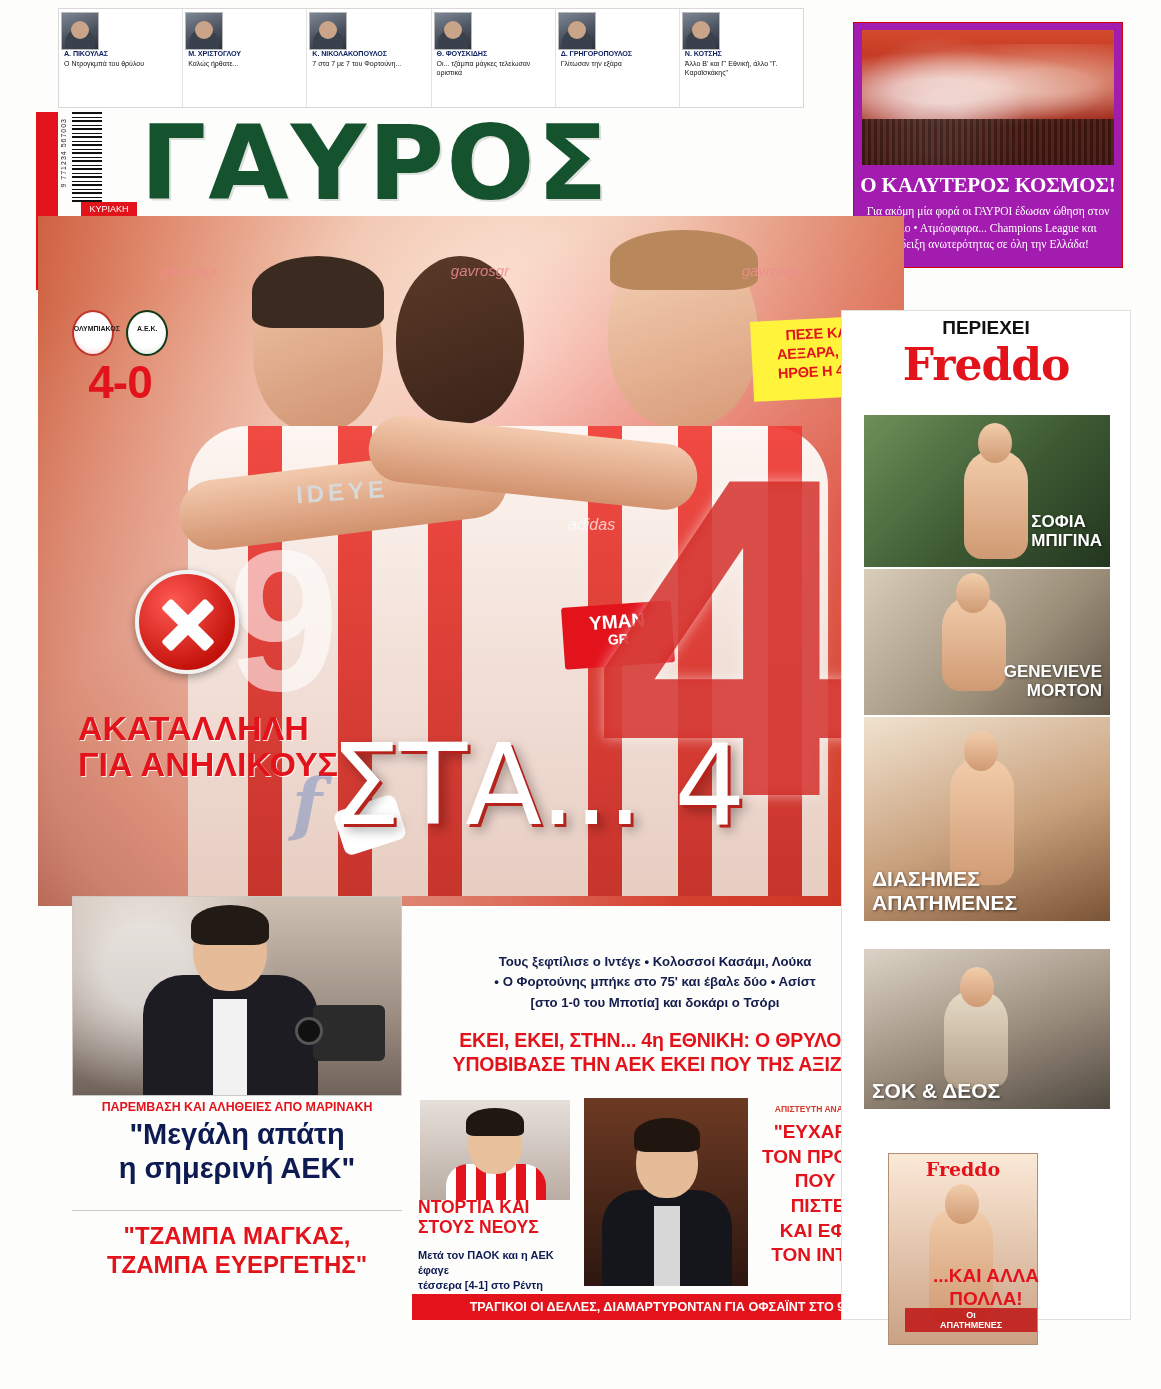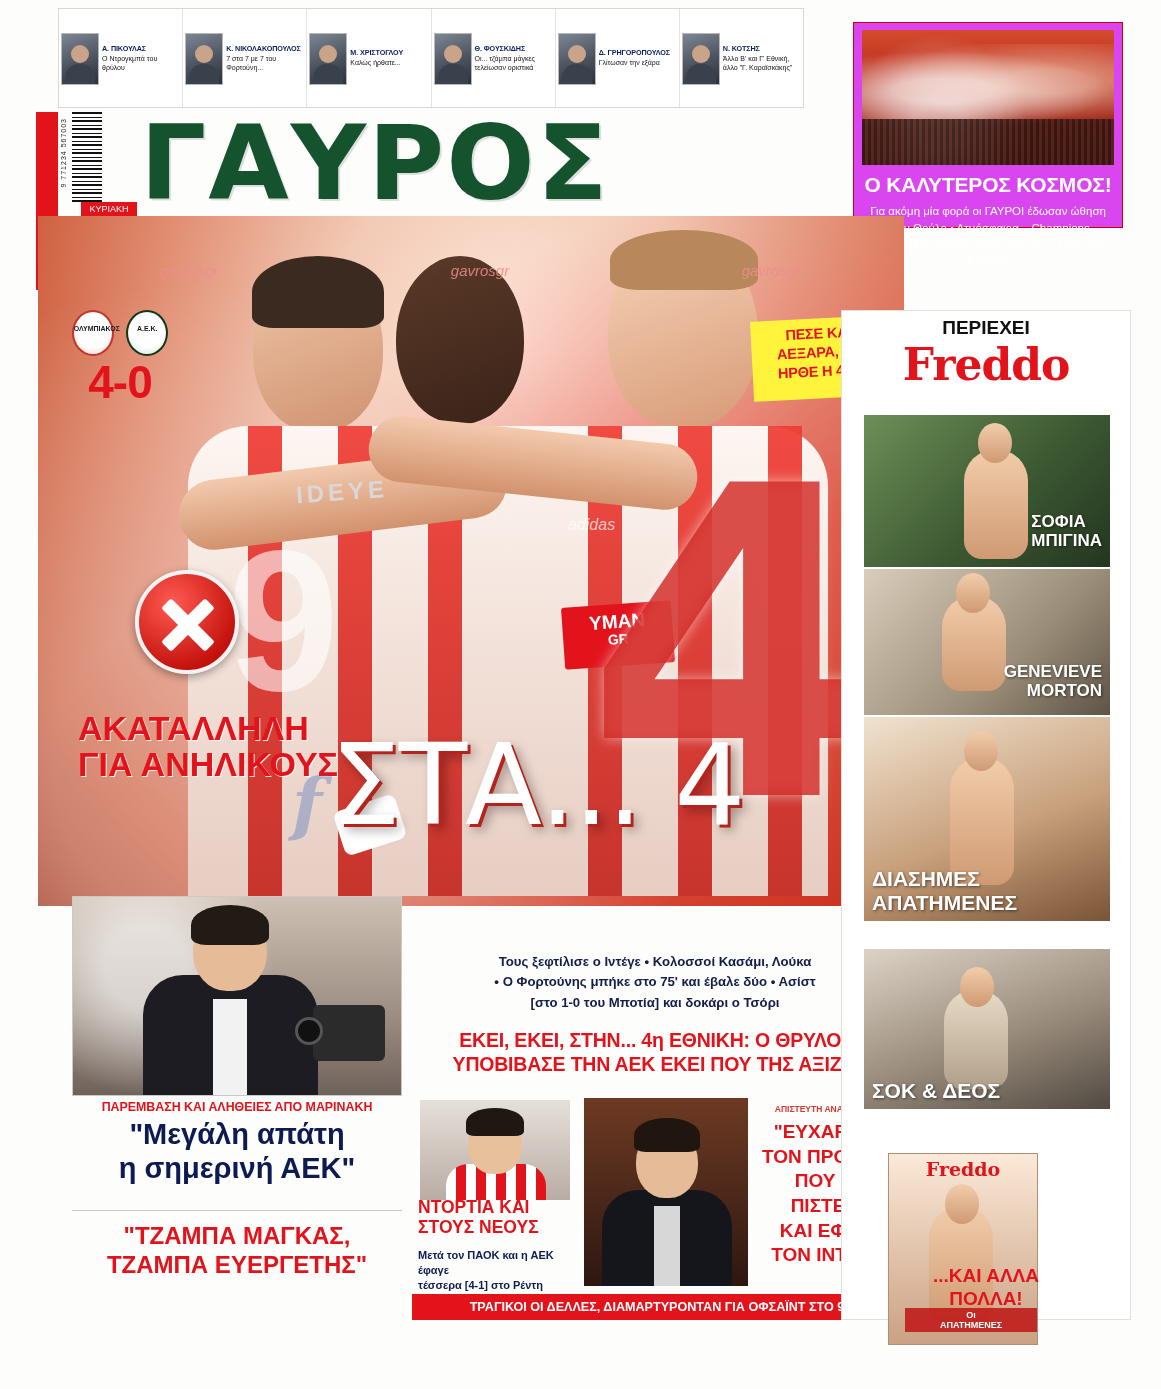--- a/index.html
+++ b/index.html
@@ -20,22 +20,22 @@
   .top-strip {
     position: absolute;
     left: 58px; top: 8px; width: 746px; height: 100px;
     background: #ffffff;
     border: 1px solid #d8d8d8;
     display: flex;
   }
   .ts-item {
     flex: 1;
     display: flex;
-    flex-direction: row;
-    align-items: center;
+    flex-direction: column;
+    align-items: flex-start;
     padding: 3px 2px 2px 2px;
     border-right: 1px solid #e3e3e3;
     position: relative;
   }
   .ts-item:last-child { border-right: none; }
   .ts-photo {
     width: 38px; height: 52px;
     background: linear-gradient(160deg,#7d8694 0%,#4c5360 55%,#2c313a 100%);
     flex: 0 0 38px;
     border: 1px solid #b9b9b9;
@@ -72,23 +72,24 @@
     font-size: 7px;
     color: #111;
     line-height: 1.2;
     margin-top: 2px;
   }
 
   
   .promo-top {
     position: absolute;
     right: 38px; top: 22px;
-    width: 270px; height: 206px;
-    background: #d946ef;
+    width: 270px; height: 246px;
+    background: #a21caf;
     border: 1px solid #c00;
+    font-family: Liberation Serif, serif;
   }
   .promo-top-photo {
     position: absolute;
     left: 8px; top: 7px; right: 8px; height: 135px;
     background:
       radial-gradient(circle at 30% 70%, rgba(255,255,255,0.45) 0 12%, rgba(255,255,255,0) 45%),
       linear-gradient(180deg,#d44a2e 0%, #b52a18 40%, #7e170e 100%);
     overflow: hidden;
   }
   .promo-top-photo .smoke {
@@ -707,29 +708,29 @@
     <div class="ts-item">
       <div class="ts-photo"></div>
       <div class="ts-text">
         <div class="ts-name">Α. ΠΙΚΟΥΛΑΣ</div>
         <div class="ts-desc">Ο Ντρογκμπά του θρύλου</div>
       </div>
     </div>
     <div class="ts-item">
       <div class="ts-photo"></div>
       <div class="ts-text">
-        <div class="ts-name">Κ. ΝΙΚΟΛΑΚΟΠΟΥΛΟΣ</div>
-        <div class="ts-desc">7 στα 7 με 7 του Φορτούνη...</div>
+        <div class="ts-name">Μ. ΧΡΙΣΤΟΓΛΟΥ</div>
+        <div class="ts-desc">Καλώς ήρθατε...</div>
       </div>
     </div>
     <div class="ts-item">
       <div class="ts-photo"></div>
       <div class="ts-text">
-        <div class="ts-name">Μ. ΧΡΙΣΤΟΓΛΟΥ</div>
-        <div class="ts-desc">Καλώς ήρθατε...</div>
+        <div class="ts-name">Κ. ΝΙΚΟΛΑΚΟΠΟΥΛΟΣ</div>
+        <div class="ts-desc">7 στα 7 με 7 του Φορτούνη...</div>
       </div>
     </div>
     <div class="ts-item">
       <div class="ts-photo"></div>
       <div class="ts-text">
         <div class="ts-name">Θ. ΦΟΥΣΚΙΔΗΣ</div>
         <div class="ts-desc">Οι... τζάμπα μάγκες τελείωσαν οριστικά</div>
       </div>
     </div>
     <div class="ts-item">

